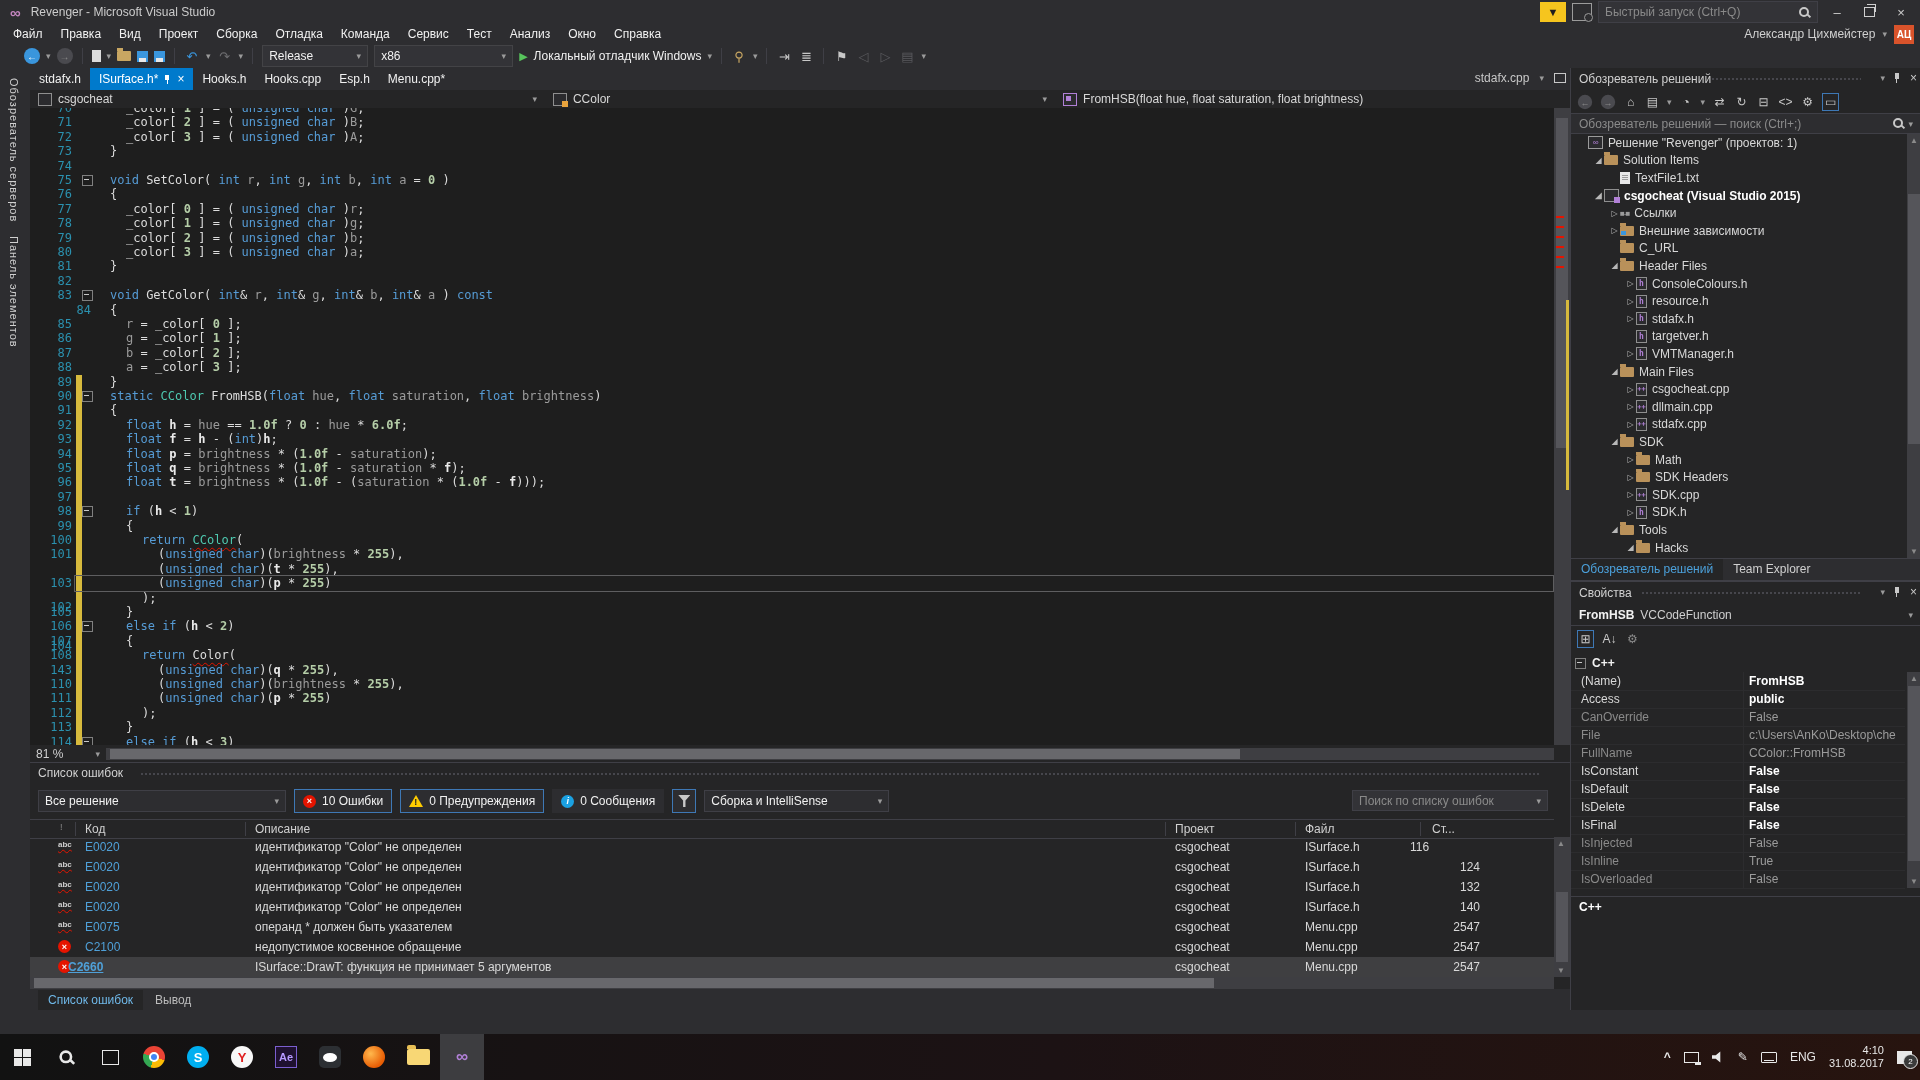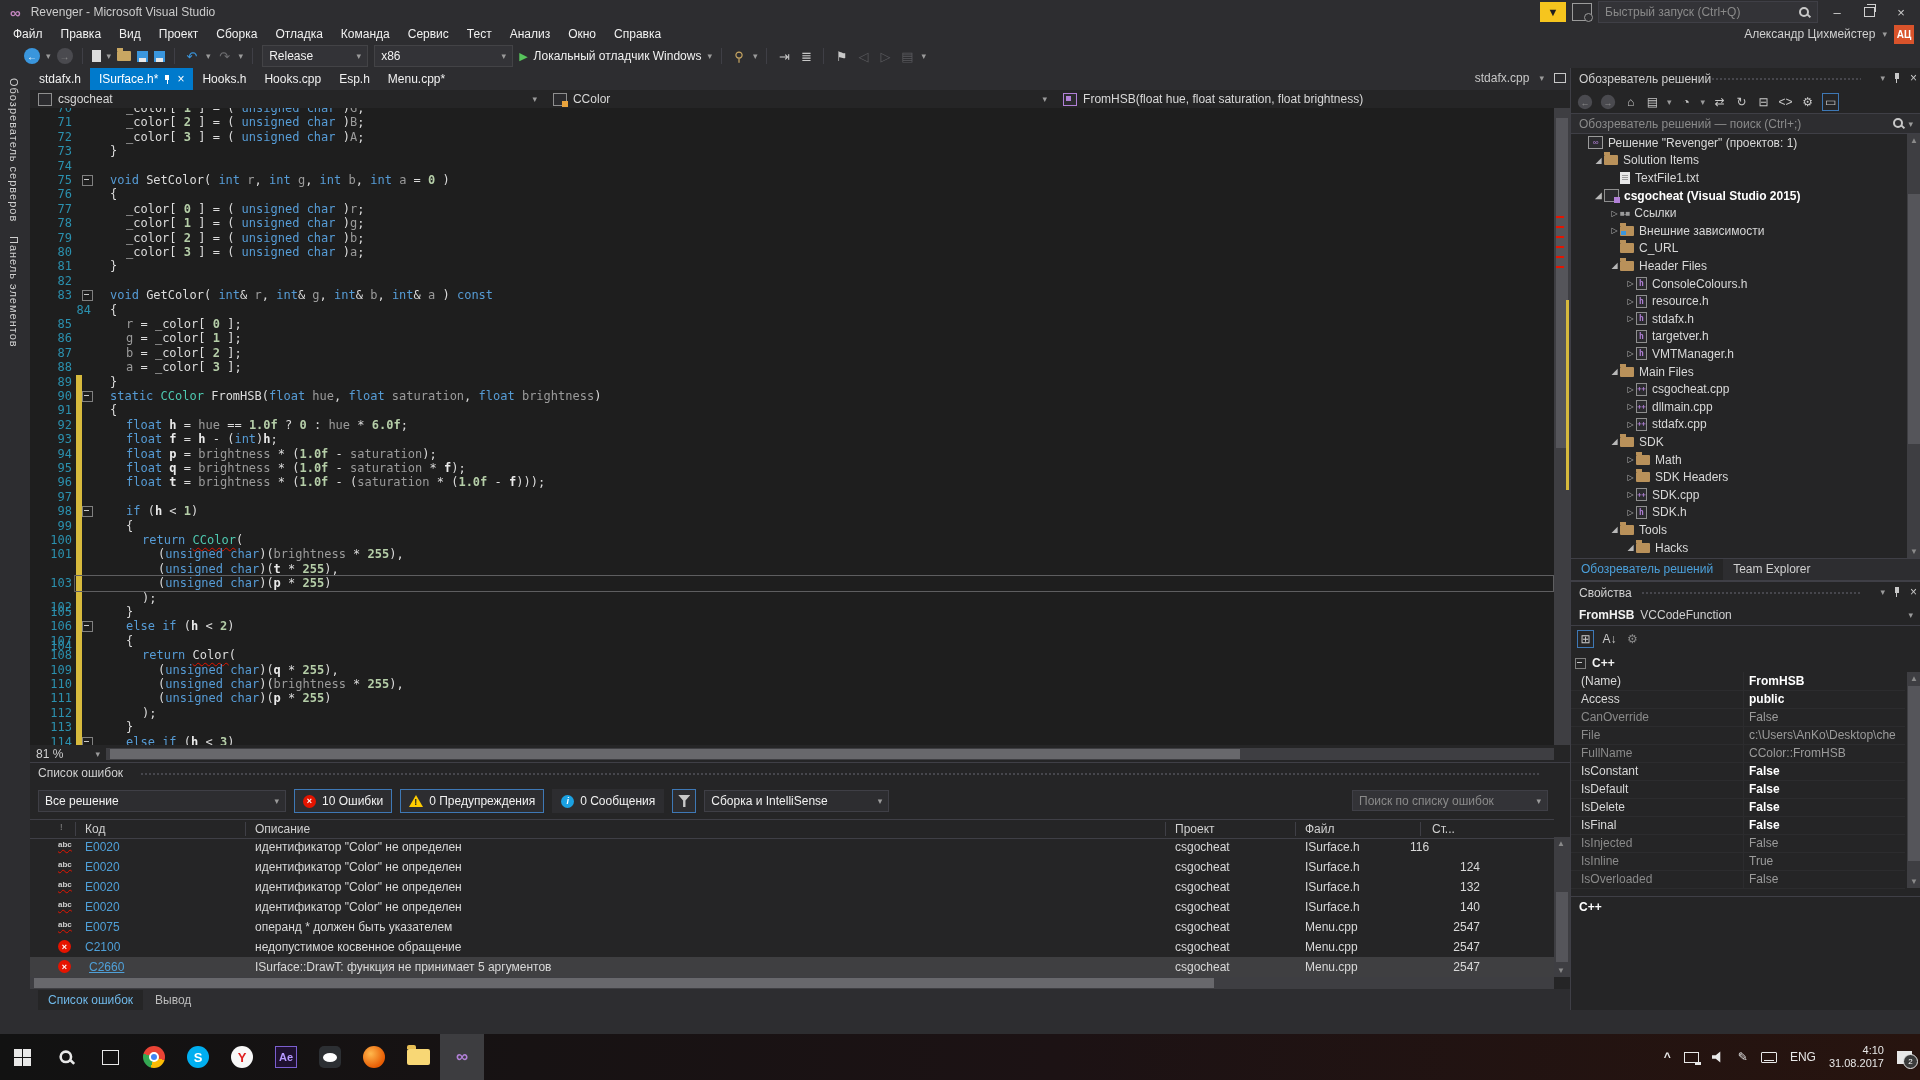--- a/index.html
+++ b/index.html
@@ -435,21 +435,21 @@
           <div class="lnum" style="top: 511.4px;">106</div>
           <div class="chg" style="top: 511.4px;"></div>
           <div class="fold" style="top: 513.4px;"></div>
           <div class="cline" style="top: 511.4px; left: 96px;"><span class="tk-k">else</span><span class="tk-p"> </span><span class="tk-k">if</span><span class="tk-p"> (</span><span class="tk-w">h</span><span class="tk-p"> &lt; </span><span class="tk-n">2</span><span class="tk-p">)</span></div>
           <div class="lnum" style="top: 525.8px;">107</div>
           <div class="chg" style="top: 525.8px;"></div>
           <div class="cline" style="top: 525.8px; left: 96px;"><span class="tk-p">{</span></div>
           <div class="lnum" style="top: 540.2px;">108</div>
           <div class="chg" style="top: 540.2px;"></div>
           <div class="cline" style="top: 540.2px; left: 112px;"><span class="tk-k">return</span><span class="tk-p"> </span><span class="tk-pe">Color</span><span class="tk-p">(</span></div>
-          <div class="lnum" style="top: 554.6px;">109</div>
+          <div class="lnum" style="top: 554.6px;">143</div>
           <div class="chg" style="top: 554.6px;"></div>
           <div class="cline" style="top: 554.6px; left: 128px;"><span class="tk-p">(</span><span class="tk-k">unsigned char</span><span class="tk-p">)(</span><span class="tk-w">q</span><span class="tk-p"> * </span><span class="tk-n">255</span><span class="tk-p">),</span></div>
           <div class="lnum" style="top: 569px;">110</div>
           <div class="chg" style="top: 569px;"></div>
           <div class="cline" style="top: 569px; left: 128px;"><span class="tk-p">(</span><span class="tk-k">unsigned char</span><span class="tk-p">)(</span><span class="tk-g">brightness</span><span class="tk-p"> * </span><span class="tk-n">255</span><span class="tk-p">),</span></div>
           <div class="lnum" style="top: 583.4px;">111</div>
           <div class="chg" style="top: 583.4px;"></div>
           <div class="cline" style="top: 583.4px; left: 128px;"><span class="tk-p">(</span><span class="tk-k">unsigned char</span><span class="tk-p">)(</span><span class="tk-w">p</span><span class="tk-p"> * </span><span class="tk-n">255</span><span class="tk-p">)</span></div>
           <div class="lnum" style="top: 597.8px;">112</div>
           <div class="chg" style="top: 597.8px;"></div>
@@ -572,21 +572,21 @@
             <div class="ep-row" style="top: 100px;">
               <span class="eico" style="position: absolute; left: 28px; top: 3px;">×</span>
               <span class="ecode" style="position: absolute; left: 55px; top: 3px;">C2100</span>
               <span style="position: absolute; left: 225px; top: 3px;">недопустимое косвенное обращение</span>
               <span style="position: absolute; left: 1145px; top: 3px;">csgocheat</span>
               <span style="position: absolute; left: 1275px; top: 3px;">Menu.cpp</span>
               <span style="position: absolute; left: 1380px; top: 3px; width: 70px; text-align: right;">2547</span>
             </div>
             <div class="ep-row sel" style="top: 120px;">
               <span class="eico" style="position: absolute; left: 28px; top: 3px;">×</span>
-              <span class="ecode" style="position: absolute; left: 59px; top: 3px; text-decoration: underline;">C2660</span>
+              <span class="ecode" style="position: absolute; left: 38px; top: 3px; text-decoration: underline; font-weight: bold;">C2660</span>
               <span style="position: absolute; left: 225px; top: 3px;">ISurface::DrawT: функция не принимает 5 аргументов</span>
               <span style="position: absolute; left: 1145px; top: 3px;">csgocheat</span>
               <span style="position: absolute; left: 1275px; top: 3px;">Menu.cpp</span>
               <span style="position: absolute; left: 1380px; top: 3px; width: 70px; text-align: right;">2547</span>
             </div>
           </div>
         <div class="ep-vsb">
           <div class="sbarrow" style="top:2px;">▲</div>
           <div style="position:absolute;left:2px;top:55px;width:12px;height:70px;background:#55555a;"></div>
           <div class="sbarrow" style="bottom:2px;">▼</div>

